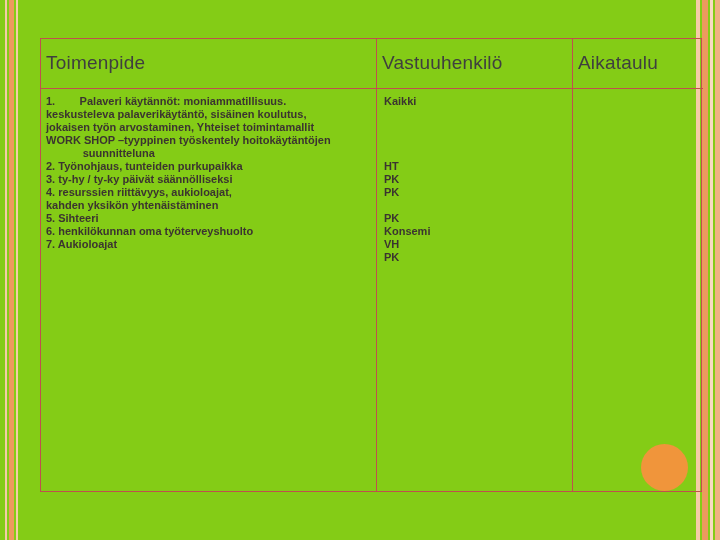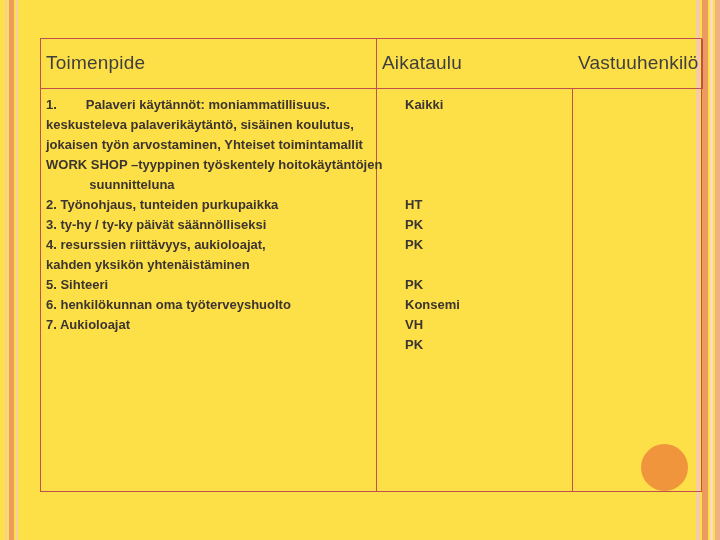--- a/index.html
+++ b/index.html
@@ -3,21 +3,21 @@
 <meta charset="utf-8">
 <style>
   * { margin: 0; padding: 0; box-sizing: border-box; }
   html, body { width: 720px; height: 540px; background: #ffffff; }
   body { font-family: "Liberation Sans", sans-serif; }
 
   .slide {
     position: relative;
     width: 720px;
     height: 540px;
-    background: #fde047;
+    background: #84cc16;
     overflow: hidden;
   }
 
   
   .stripe { position: absolute; top: 0; height: 540px; }
   .stripe.l1 { left: 5px;  width: 2px; background: #f5cba8; }
   .stripe.l2 { left: 9px;  width: 5px; background: #ec9a5f; }
   .stripe.l3 { left: 16px; width: 2px; background: #f5cba8; }
   .stripe.r1 { left: 696px; width: 4px; background: #f5cba8; }
   .stripe.r2 { left: 702px; width: 6px; background: #ec9a5f; }
@@ -44,27 +44,27 @@
   .header-cell {
     border-bottom: 1px solid #c0504d;
     font-size: 19px;
     font-weight: 500;
     color: #3f3f3f;
     padding: 13px 4px 0 5px;
     letter-spacing: 0.2px;
   }
   .body-cell {
     padding: 6px 2px 0 5px;
-    font-size: 13px;
+    font-size: 11px;
     font-weight: 700;
     color: #3b3430;
-    line-height: 20px;
+    line-height: 13px;
     white-space: pre;
   }
-  .body-cell.mid, .body-cell.rightcol { padding-left: 7px; margin-left: 21px; }
+  .body-cell.mid, .body-cell.rightcol { padding-left: 7px; }
 
   
   .orange-dot {
     position: absolute;
     left: 641px;
     top: 444px;
     width: 47px;
     height: 47px;
     border-radius: 50%;
     background: #f0953b;
@@ -78,22 +78,22 @@
   <div class="stripe l1"></div>
   <div class="stripe l2"></div>
   <div class="stripe l3"></div>
   <div class="stripe r1"></div>
   <div class="stripe r2"></div>
   <div class="stripe r3"></div>
   <div class="stripe r4"></div>
 
   <div class="action-table">
     <div class="cell header-cell">Toimenpide</div>
+    <div class="cell header-cell">Vastuuhenkilö</div>
     <div class="cell last header-cell">Aikataulu</div>
-    <div class="cell header-cell">Vastuuhenkilö</div>
 
     <div class="cell body-cell">1.        Palaveri käytännöt: moniammatillisuus.
 keskusteleva palaverikäytäntö, sisäinen koulutus,
 jokaisen työn arvostaminen, Yhteiset toimintamallit
 WORK SHOP –tyyppinen työskentely hoitokäytäntöjen
             suunnitteluna
 2. Työnohjaus, tunteiden purkupaikka
 3. ty-hy / ty-ky päivät säännölliseksi
 4. resurssien riittävyys, aukioloajat,
 kahden yksikön yhtenäistäminen

